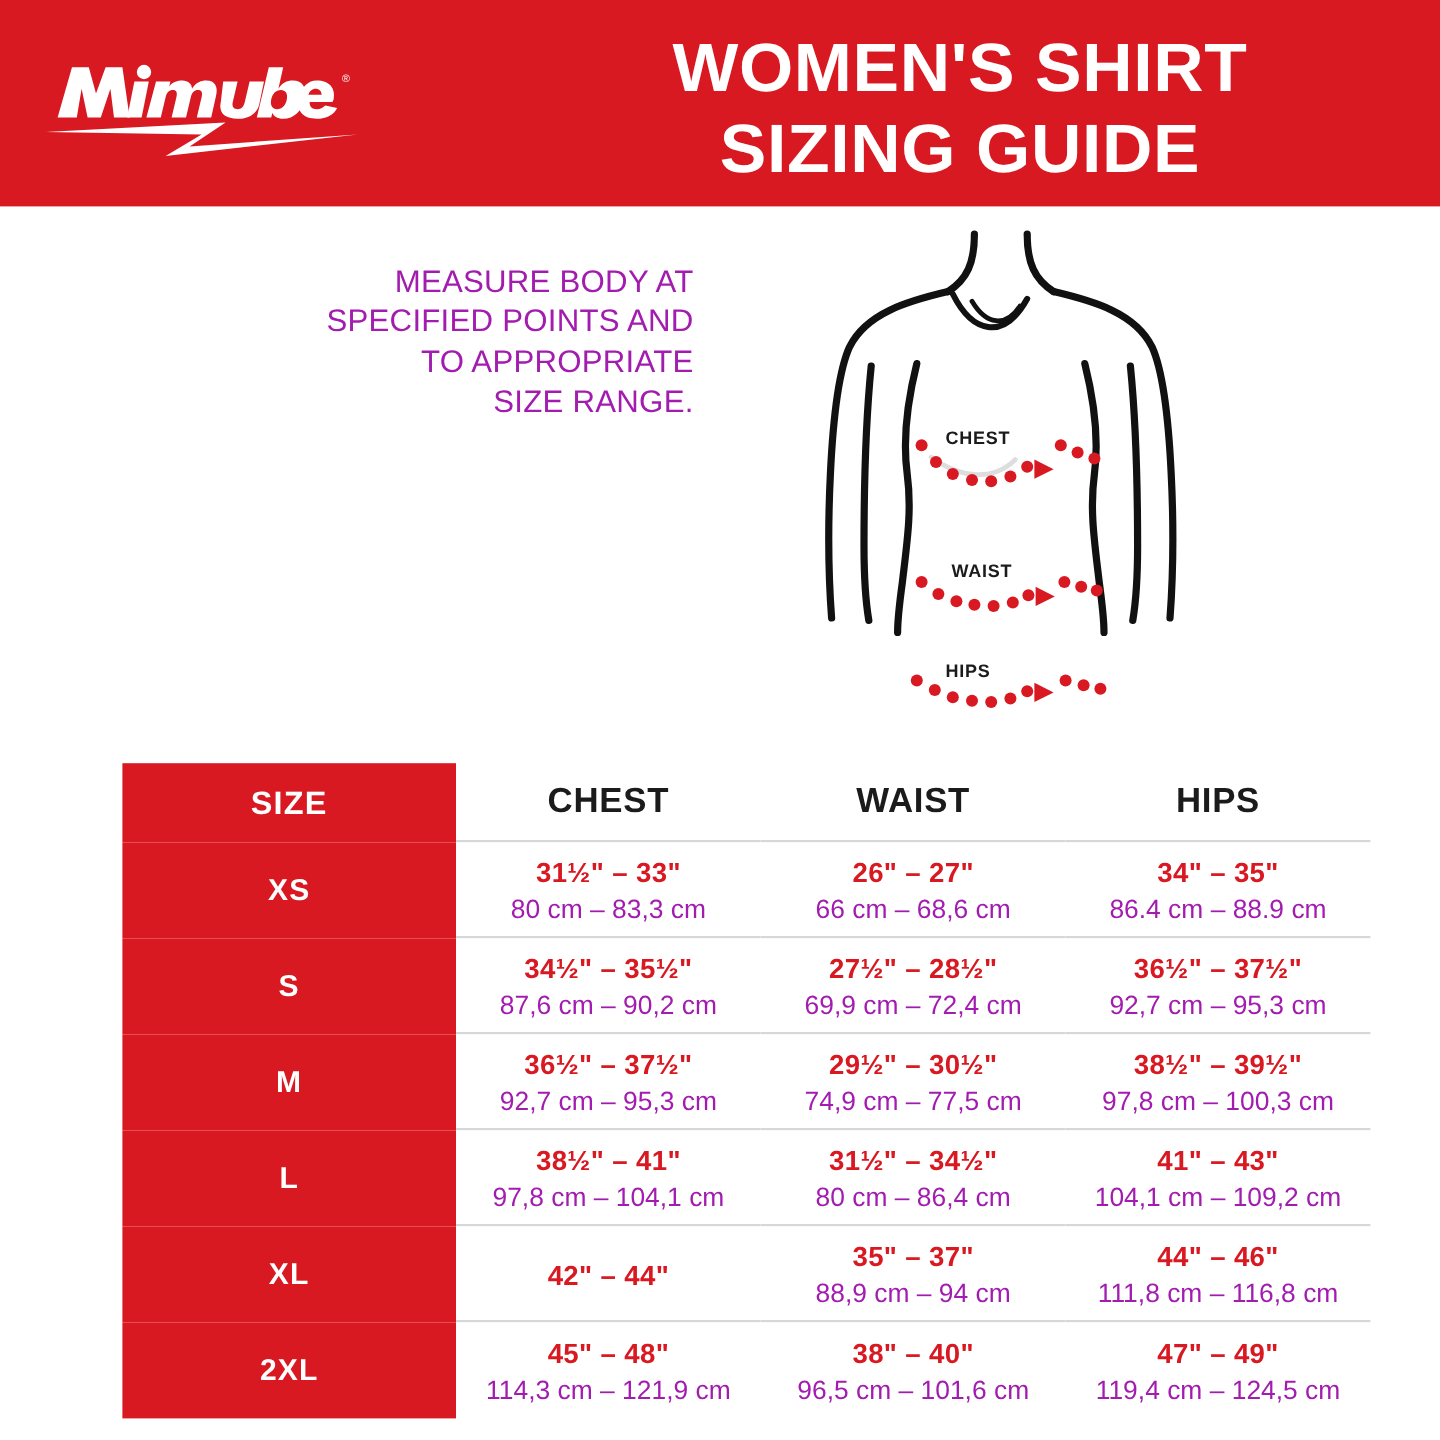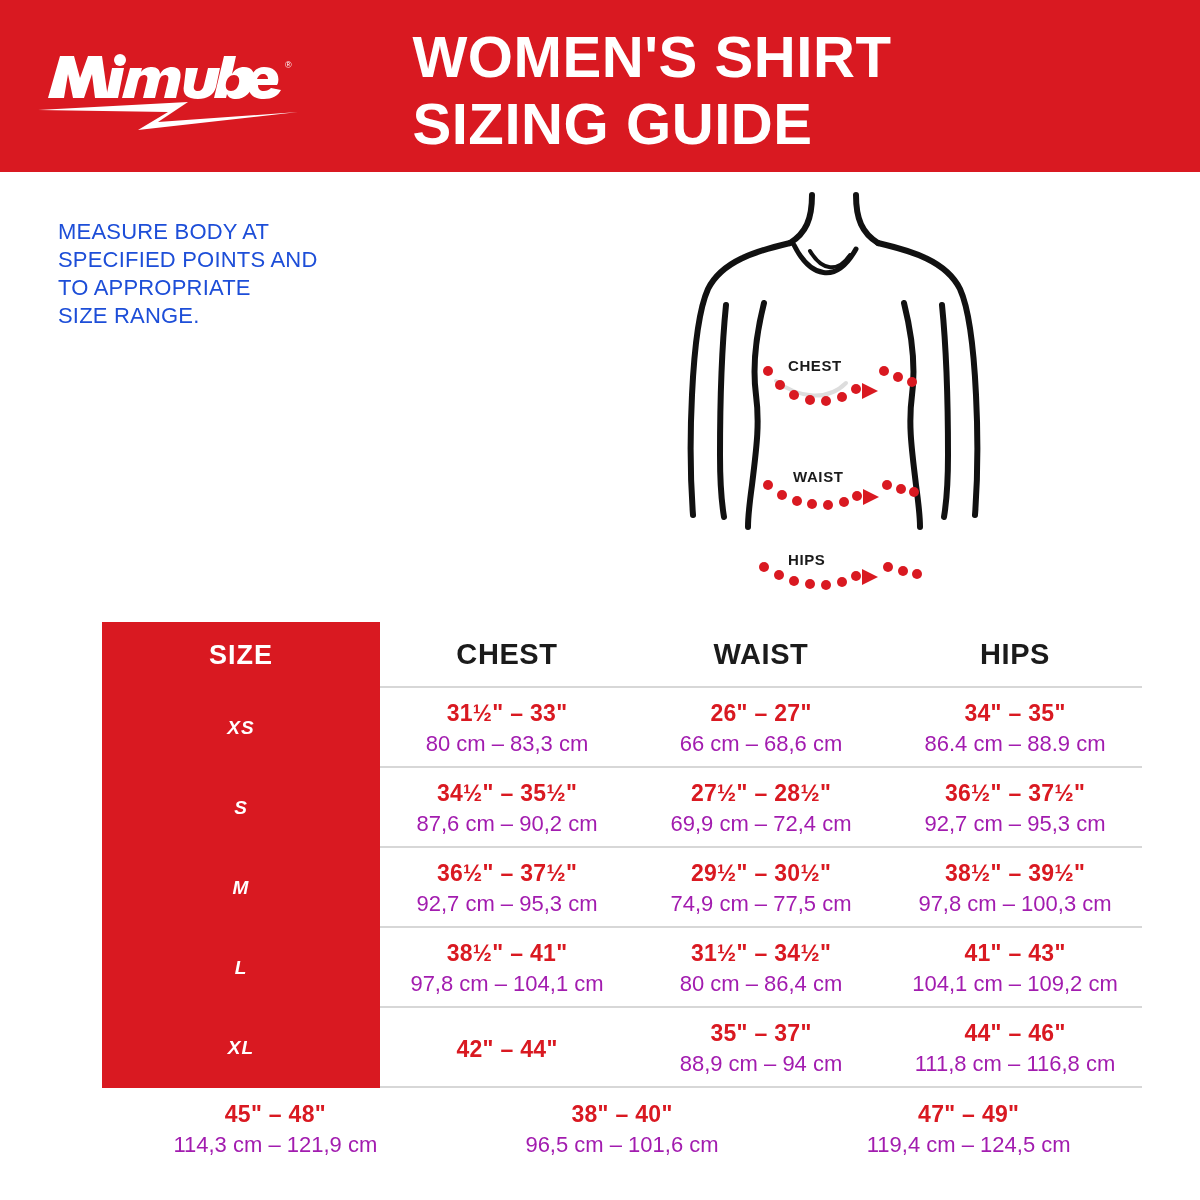--- a/index.html
+++ b/index.html
@@ -16,59 +16,61 @@
     position: absolute; left: 0; top: 0; width: 1200px; height: 172px;
     background: #d91921;
     display: flex; align-items: center;
   }
   .logo-wrap {
     position: absolute; left: 38px; top: 38px; width: 260px; height: 92px;
   }
   .logo-svg { display: block; }
   .title-block {
     position: absolute; left: 420px; top: 24px; width: 760px;
+    text-align: center;
   }
   .title-line {
     color: #ffffff;
     font-weight: bold;
     font-size: 57px;
     line-height: 1.18;
     letter-spacing: 0.5px;
     font-family: "Liberation Sans", sans-serif;
     transform: scaleX(1.02);
   }
 
   
   .instructions {
     position: absolute; left: 58px; top: 218px; width: 520px;
-    color: #1d4ed8;
-    font-size: 22px;
+    color: #a21caf;
+    font-size: 26px;
     line-height: 1.28;
     letter-spacing: 0.2px;
+    text-align: right;
   }
   .instructions .ln { display: block; white-space: nowrap; }
 
   
   .figure {
     position: absolute; left: 660px; top: 185px; width: 420px; height: 440px;
   }
   .fig-label {
     position: absolute;
     font-weight: bold;
     font-size: 15px;
     color: #1b1b1b;
     letter-spacing: 0.6px;
   }
   .lbl-chest { left: 128px; top: 172px; }
   .lbl-waist { left: 133px; top: 283px; }
   .lbl-hips  { left: 128px; top: 366px; }
 
   
   .table {
-    position: absolute; left: 58px; top: 622px; width: 1084px; padding-left: 44px;
+    position: absolute; left: 58px; top: 636px; width: 1084px; padding-left: 44px;
   }
   .row { display: flex; width: 100%; }
   .cell-size {
     width: 278px;
     background: #d91921;
     color: #ffffff;
     font-weight: bold;
     display: flex; align-items: center; justify-content: center;
     letter-spacing: 1px;
   }
@@ -79,21 +81,21 @@
     background: #ffffff;
   }
   .head .cell-size { height: 66px; font-size: 27px; }
   .head .cell-data {
     height: 66px;
     color: #1b1b1b; font-weight: bold; font-size: 29px;
     letter-spacing: 0.6px;
     border-bottom: 2px solid #d7d7d7;
     justify-content: center;
   }
-  .body-row .cell-size { height: 80px; font-size: 19px; font-style: italic; }
+  .body-row .cell-size { height: 80px; font-size: 25px; }
   .body-row .cell-data { height: 80px; padding-top: 4px; }
   .inch {
     color: #d91921; font-weight: bold; font-size: 23px; letter-spacing: 0.3px;
     line-height: 1.25;
   }
   .cm {
     color: #a21caf; font-size: 22px; line-height: 1.3; margin-top: 2px;
   }
   .last .cell-data { border-bottom: none; }
 </style>
@@ -282,20 +284,21 @@
         <span class="inch">35" – 37"</span>
         <span class="cm">88,9 cm – 94 cm</span>
       </div>
       <div class="cell-data">
         <span class="inch">44" – 46"</span>
         <span class="cm">111,8 cm – 116,8 cm</span>
       </div>
     </div>
 
     <div class="row body-row last">
+      <div class="cell-size">2XL</div>
       <div class="cell-data">
         <span class="inch">45" – 48"</span>
         <span class="cm">114,3 cm – 121,9 cm</span>
       </div>
       <div class="cell-data">
         <span class="inch">38" – 40"</span>
         <span class="cm">96,5 cm – 101,6 cm</span>
       </div>
       <div class="cell-data">
         <span class="inch">47" – 49"</span>

